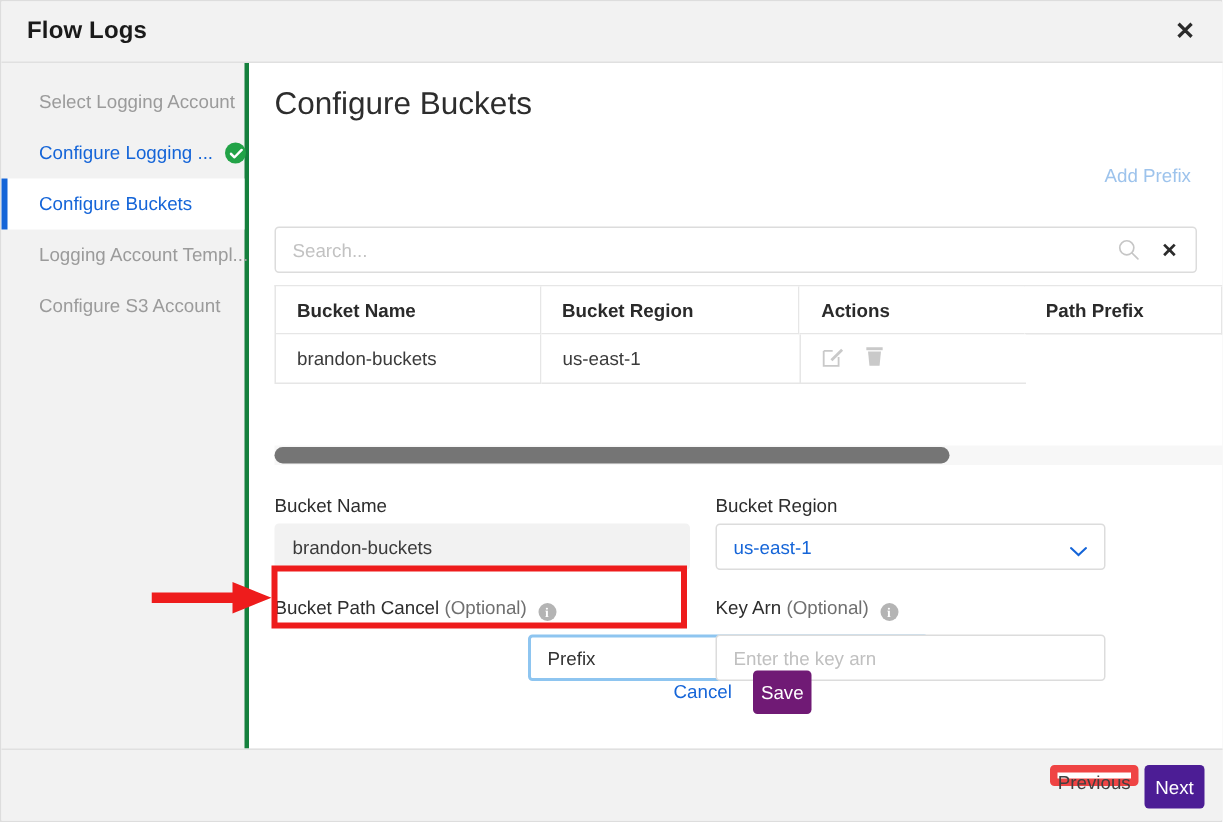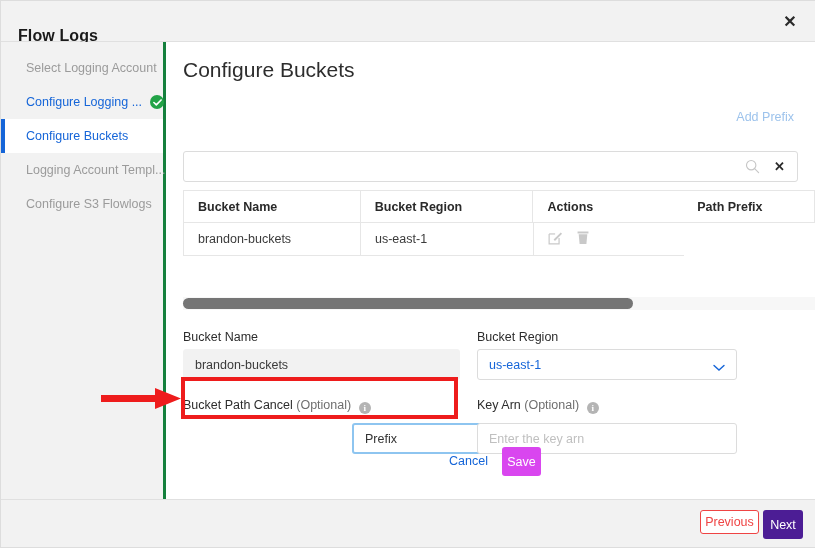--- a/index.html
+++ b/index.html
@@ -20,21 +20,20 @@
   .titlebar {
     position: absolute; left: 0; top: 0;
     width: 815px; height: 41px;
     background: #f2f2f2;
     border-bottom: 1px solid #e0e0e0;
   }
   .titlebar-title {
     position: absolute; left: 17px; top: 11px;
     font-size: 16px; font-weight: bold; color: #1a1a1a;
     letter-spacing: .1px;
-    margin-top: 15px;
   }
   .close-btn {
     position: absolute; right: 16px; top: 11px;
     width: 20px; height: 20px;
     display: flex; align-items: center; justify-content: center;
     color: #2b2b2b; font-size: 16px; font-weight: bold;
     cursor: pointer; line-height: 1;
   }
 
   
@@ -207,37 +206,37 @@
   }
 
   
   .cancel-link {
     position: absolute; left: 448px; top: 453px;
     font-size: 12.5px; color: #1565d8; cursor: pointer;
   }
   .save-btn {
     position: absolute; left: 501px; top: 446px;
     width: 39px; height: 29px;
-    background: #d946ef; border: none; border-radius: 3px;
+    background: #701a75; border: none; border-radius: 3px;
     color: #ffffff; font-size: 12.5px; cursor: pointer;
     font-family: "Liberation Sans", sans-serif;
   }
 
   
   .footer {
     position: absolute; left: 0; bottom: 0;
     width: 815px; height: 48px;
     background: #f2f2f2;
     border-top: 1px solid #e0e0e0;
   }
   .prev-btn {
     position: absolute; right: 57px; top: 10px;
-    width: 59px; height: 24px;
-    background: #ffffff; border: 1px solid #ef4444; border-radius: 3px;
-    color: #ef4444; font-size: 12.5px; cursor: pointer;
+    width: 59px; height: 14px;
+    background: #ffffff; border: 5px solid #ef4444; border-radius: 3px;
+    color: #404040; font-size: 12.5px; cursor: pointer;
     font-family: "Liberation Sans", sans-serif;
   }
   .next-btn {
     position: absolute; right: 13px; top: 10px;
     width: 40px; height: 29px;
     background: #4c1d95; border: none; border-radius: 3px;
     color: #ffffff; font-size: 12.5px; cursor: pointer;
     font-family: "Liberation Sans", sans-serif;
   }
 
@@ -275,31 +274,32 @@
           </svg>
       </span>
     </div>
     <div class="nav-item active">
       <span>Configure Buckets</span>
     </div>
     <div class="nav-item">
       <span>Logging Account Templ...</span>
     </div>
     <div class="nav-item">
-      <span>Configure S3 Flowlogs</span>
+      <span>Configure S3 Account</span>
     </div>
   </div>
 
   <div class="main">
 
     <div class="page-title">Configure Buckets</div>
 
     <div class="add-bucket">Add Prefix</div>
 
     <div class="search-wrap">
+      <input class="search-input" type="text" placeholder="Search..." style="">
       <span class="search-icon">
         <svg width="15" height="15" viewBox="0 0 16 16">
           <circle cx="6.6" cy="6.6" r="5" stroke="#c6c6c6" stroke-width="1.2" fill="none"></circle>
           <line x1="10.3" y1="10.3" x2="14.5" y2="14.5" stroke="#c6c6c6" stroke-width="1.2" stroke-linecap="round"></line>
         </svg>
       </span>
       <span class="search-clear">✕</span>
     </div>
 
     <div class="table">

